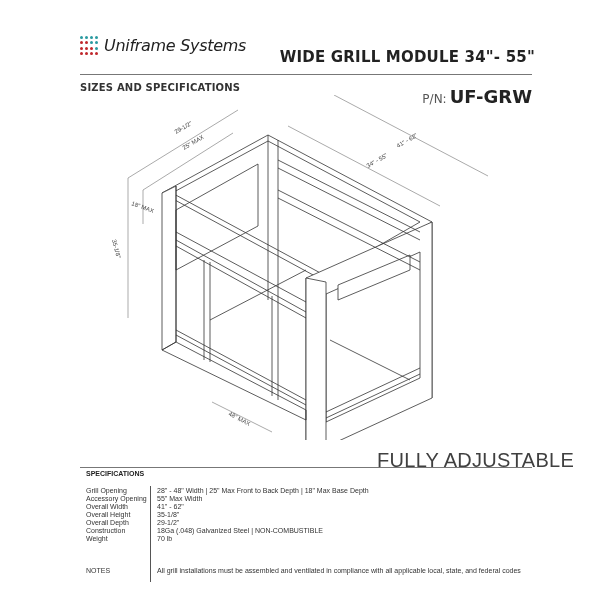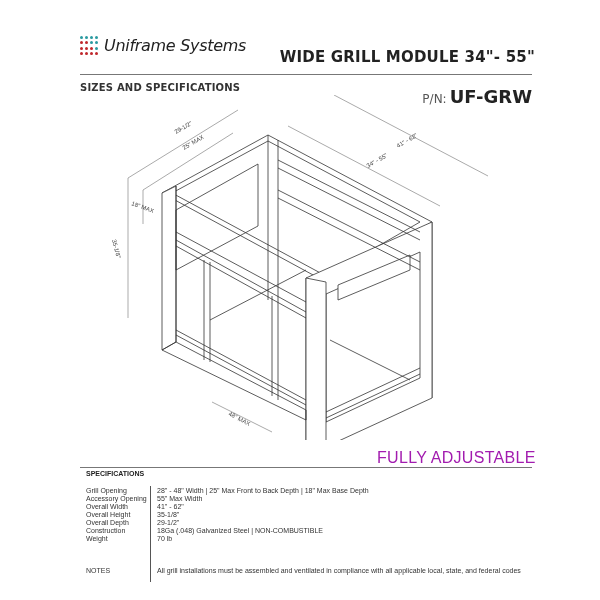--- a/index.html
+++ b/index.html
@@ -8,21 +8,21 @@
   .logo-dots{display:grid;grid-template-columns:repeat(4,3px);grid-gap:2px;margin-right:6px;}
   .logo-dots span{width:3px;height:3px;border-radius:50%;display:block;}
   .brand{font-family:"DejaVu Sans",sans-serif;font-size:16px;color:#222;letter-spacing:-0.3px;}
   .title{position:absolute;right:65px;top:48px;font-family:"DejaVu Sans",sans-serif;font-weight:bold;font-size:15px;color:#222;letter-spacing:0.2px;}
   .hr1{position:absolute;left:80px;top:74px;width:452px;height:1px;background:#777;}
   .sizes{position:absolute;left:80px;top:82px;font-family:"DejaVu Sans",sans-serif;font-weight:bold;font-size:10px;color:#333;letter-spacing:0.2px;}
   .pn{position:absolute;right:68px;top:86px;font-family:"DejaVu Sans",sans-serif;color:#222;}
   .pn .pnl{font-size:12px;color:#555;margin-right:3px;}
   .pn .pnv{font-size:18px;font-weight:bold;}
   .diagram{position:absolute;left:100px;top:95px;width:400px;height:345px;}
-  .fully{position:absolute;left:377px;top:449px;font-size:16px;color:#a21caf;letter-spacing:0.3px;}
+  .fully{position:absolute;left:377px;top:449px;font-size:20px;color:#404040;letter-spacing:0.3px;}
   .hr2{position:absolute;left:80px;top:467px;width:452px;height:1px;background:#777;}
   .spec-h{position:absolute;left:86px;top:470px;font-weight:bold;font-size:7px;color:#222;}
   .spec-labels{position:absolute;left:86px;top:487px;font-size:7px;color:#333;line-height:8px;}
   .spec-vals{position:absolute;left:157px;top:487px;font-size:7px;color:#333;line-height:8px;}
   .vline{position:absolute;left:150px;top:486px;width:1px;height:96px;background:#555;}
   .notes-l{position:absolute;left:86px;top:567px;font-size:7px;color:#333;}
   .notes-v{position:absolute;left:157px;top:567px;font-size:7px;color:#333;}
   .dim{font-family:"Liberation Sans",sans-serif;font-size:6px;fill:#444;}
 </style>
 </head>

